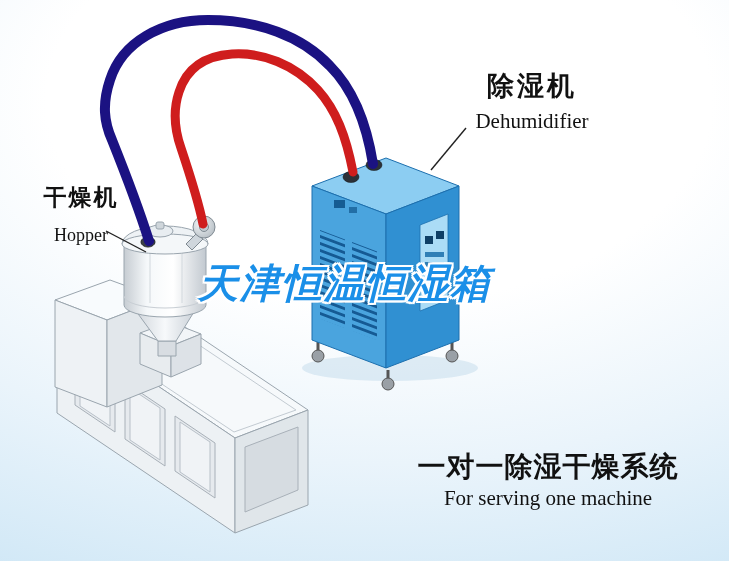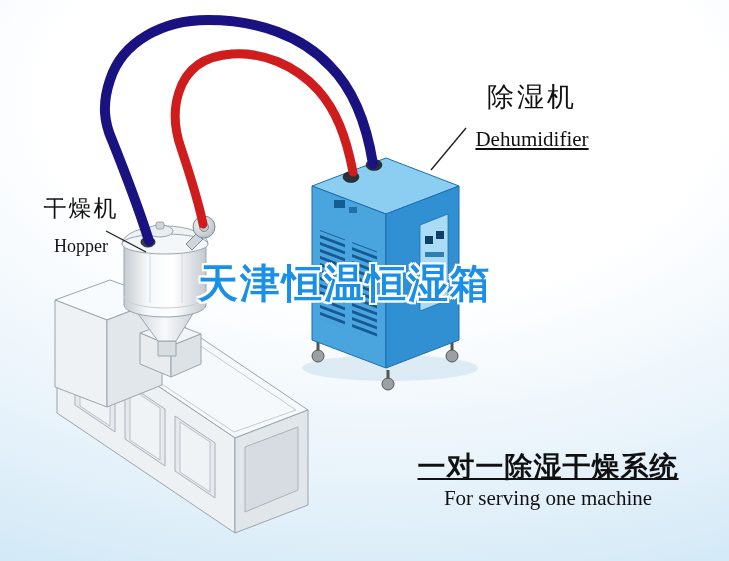--- a/index.html
+++ b/index.html
@@ -3,38 +3,38 @@
 <meta charset="utf-8">
 <style>
   html,body{margin:0;padding:0;background:#fff;}
   .stage{
     position:relative;width:729px;height:561px;overflow:hidden;
     background:radial-gradient(120% 95% at 52% 18%, #ffffff 38%, #eaf4fb 68%, #cfe7f6 100%);
     font-family:"DejaVu Sans",sans-serif;
   }
   svg.scene{position:absolute;left:0;top:0;}
   .label{position:absolute;text-align:center;color:#111;line-height:1.15;}
-  .label .zh{font-weight:normal;margin-top:11px;}
+  .label .zh{font-weight:bold;}
   .label .en{font-family:"Liberation Serif",serif;}
   .label-dehumidifier{left:452px;top:70px;width:160px;}
   .label-dehumidifier .zh{font-size:27px;letter-spacing:3px;}
-  .label-dehumidifier .en{font-size:21px;margin-top:15px;text-decoration:underline;}
+  .label-dehumidifier .en{font-size:21px;margin-top:8px;}
   .label-hopper{left:26px;top:184px;width:110px;}
   .label-hopper .zh{font-size:23px;letter-spacing:2px;}
   .label-hopper .en{font-size:18px;margin-top:15px;}
   .watermark{
     position:absolute;left:198px;top:256px;
-    font-size:40px;font-weight:bold;letter-spacing:2px;
+    font-size:40px;font-weight:bold;font-style:italic;letter-spacing:2px;
     color:#1a8fe8;white-space:nowrap;
     text-shadow:-2px -2px 0 #fff,2px -2px 0 #fff,-2px 2px 0 #fff,2px 2px 0 #fff,
                 0 -2px 0 #fff,0 2px 0 #fff,-2px 0 0 #fff,2px 0 0 #fff;
     text-align:right;
   }
   .caption{position:absolute;left:402px;top:448px;width:292px;text-align:center;color:#111;}
-  .caption .zh{font-size:28px;font-weight:bold;letter-spacing:1px;white-space:nowrap;text-decoration:underline;}
+  .caption .zh{font-size:28px;font-weight:bold;letter-spacing:1px;white-space:nowrap;}
   .caption .en{font-family:"Liberation Serif",serif;font-size:21px;}
 </style>
 </head>
 <body>
 
 <div class="stage">
 
   <svg class="scene" width="729" height="561" viewBox="0 0 729 561">
     <defs>
       <linearGradient id="hopperBody" x1="0" y1="0" x2="1" y2="0">

